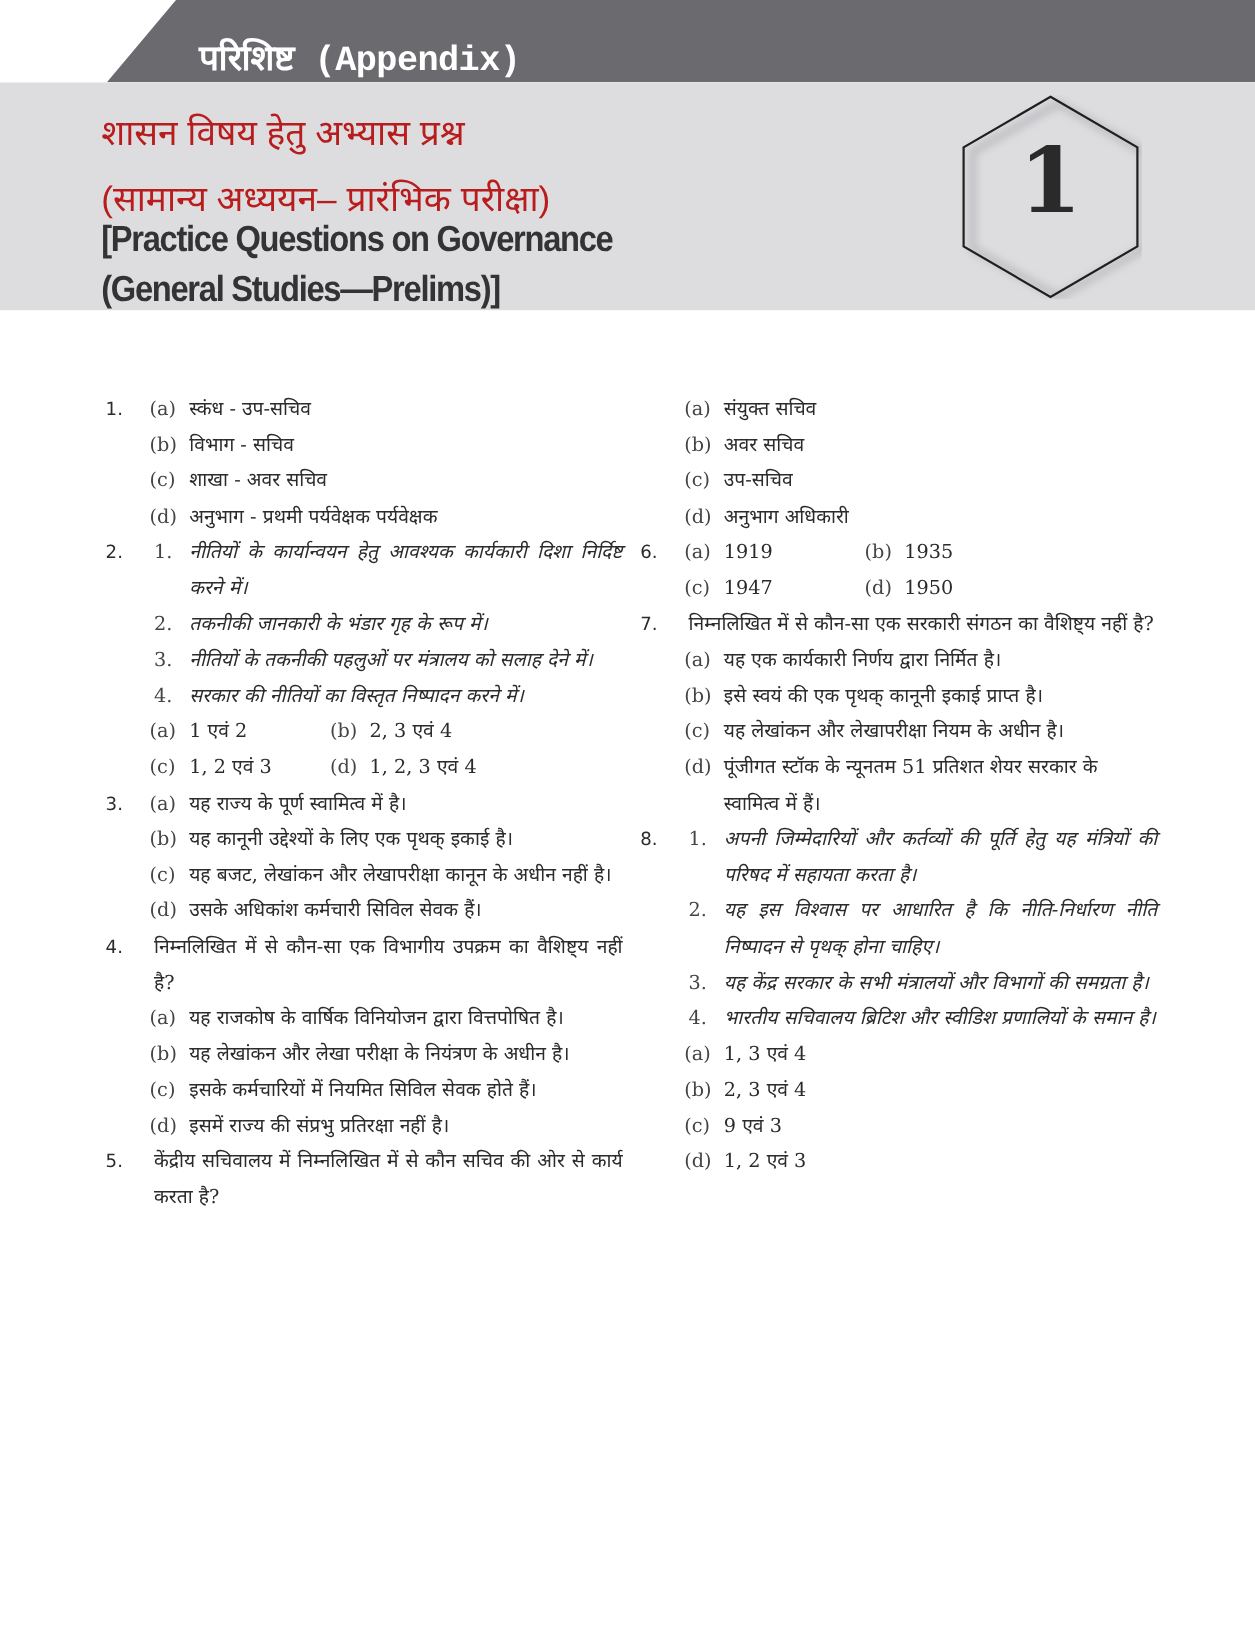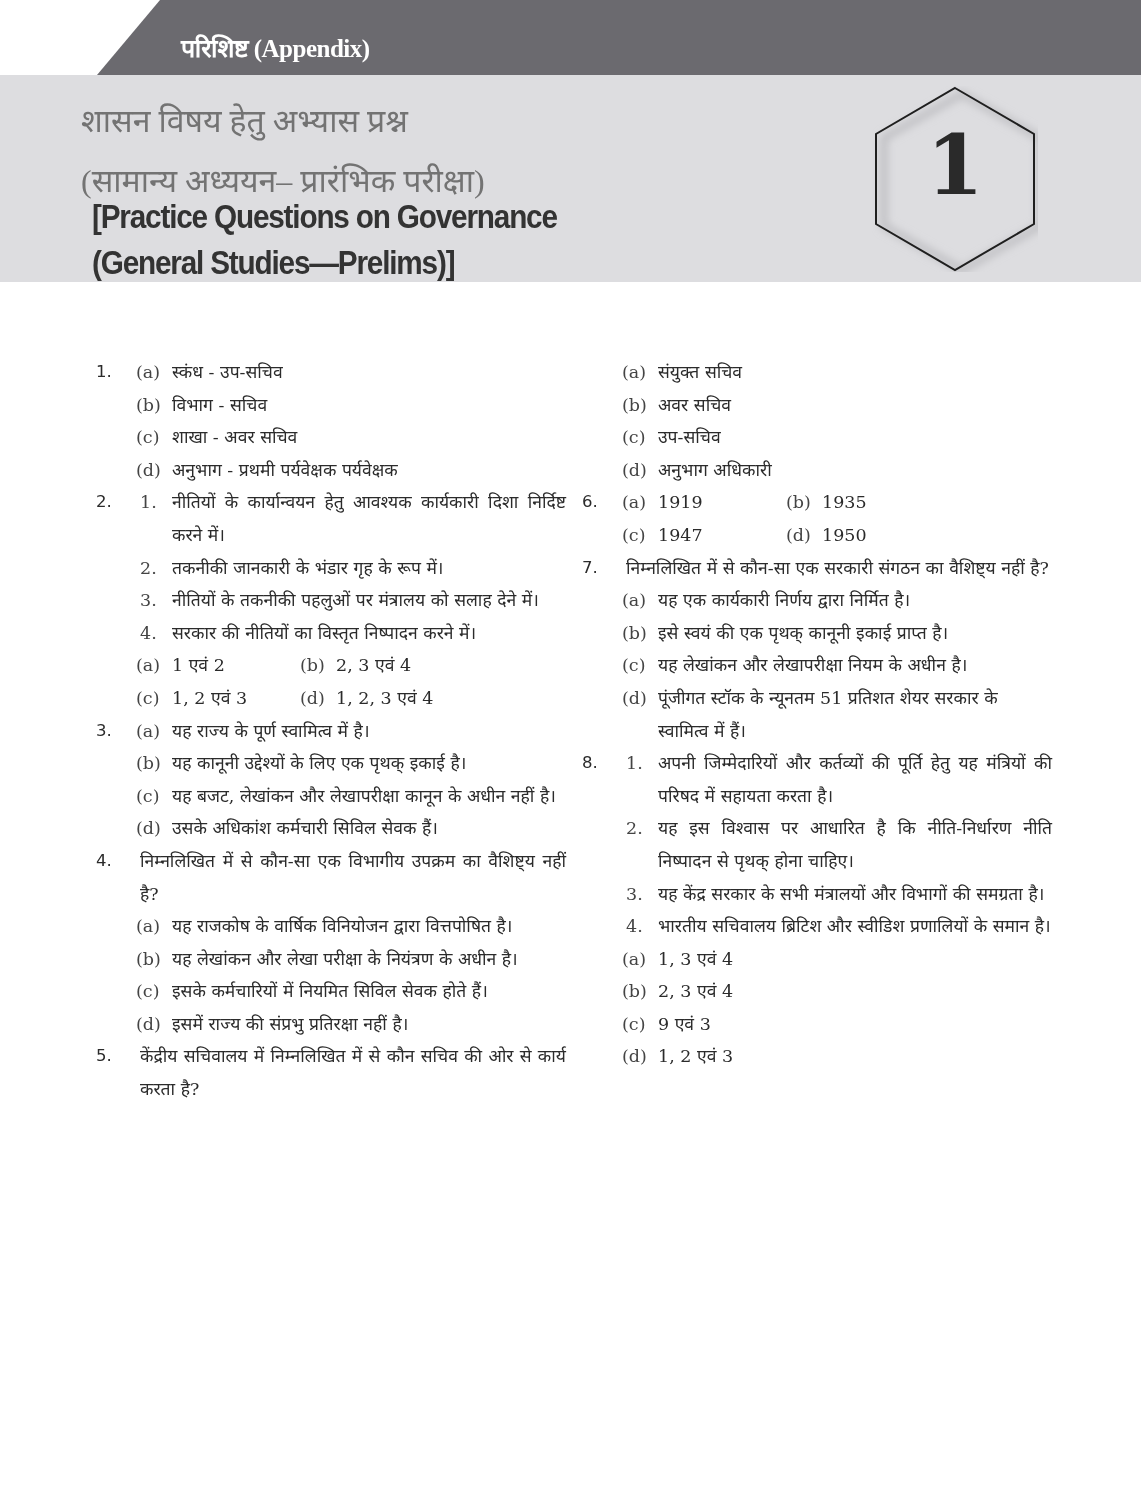--- a/index.html
+++ b/index.html
@@ -7,30 +7,30 @@
     width: 1141px; height: 1500px; background: #ffffff; position: relative; overflow: hidden;
     font-family: "DejaVu Serif", "Liberation Serif", serif; color: #2b2b2b;
   }
   .top-banner {
     position: absolute; left: 0; top: 0; width: 1141px; height: 75px;
     background: #6b6a6f;
     clip-path: polygon(160px 0, 1141px 0, 1141px 75px, 97px 75px);
   }
   .appendix-label {
     position: absolute; left: 181px; top: 30px;
-    font-family: Liberation Serif, serif; font-weight: bold;
-    font-size: 25px; color: #ffffff; letter-spacing: -0.5px;
+    font-family: Liberation Mono, monospace; font-weight: bold;
+    font-size: 32px; color: #ffffff; letter-spacing: -0.5px;
   }
   .title-band {
     position: absolute; left: 0; top: 75px; width: 1141px; height: 207px;
     background: #dddde0;
   }
   .title-hi-1, .title-hi-2 {
-    position: absolute; left: 81px; font-family: Liberation Serif, serif;
-    font-size: 32px; color: #737373; white-space: nowrap;
+    position: absolute; left: 92px; font-family: Liberation Sans, sans-serif;
+    font-size: 32px; color: #b91c1c; white-space: nowrap;
   }
   .title-hi-1 { top: 98px; }
   .title-hi-2 { top: 158px; }
   .title-en-1, .title-en-2 {
     position: absolute; left: 92px; font-family: "Liberation Sans", "DejaVu Sans", sans-serif;
     font-weight: bold; font-size: 33px; color: #333333; white-space: nowrap; letter-spacing: -1.3px;
     transform: scaleX(0.9); transform-origin: left center;
   }
   .title-en-1 { top: 198px; }
   .title-en-2 { top: 244px; }
@@ -50,21 +50,21 @@
   .q-num {
     position: absolute; left: 0; top: 0; font-family: "DejaVu Sans", sans-serif;
     font-weight: normal; font-size: 16.5px;
   }
   .q-text { margin-left: 44px; text-align: justify; }
   .opt { margin-left: 40px; display: flex; }
   .opt-label { width: 36px; flex: none; color: #444; }
   .opt-text { flex: 1; }
   .stmt { margin-left: 44px; display: flex; }
   .stmt-num { width: 32px; flex: none; color: #444; }
-  .stmt-text { flex: 1; text-align: justify; }
+  .stmt-text { flex: 1; text-align: justify; font-style: italic; }
   .opt-grid { margin-left: 40px; display: grid; grid-template-columns: 164px 200px; }
   .opt-grid .cell { display: flex; }
 </style>
 </head>
 <body>
 
 <div class="top-banner"></div>
 <div class="appendix-label">परिशिष्ट (Appendix)</div>
 
 <div class="title-band"></div>

